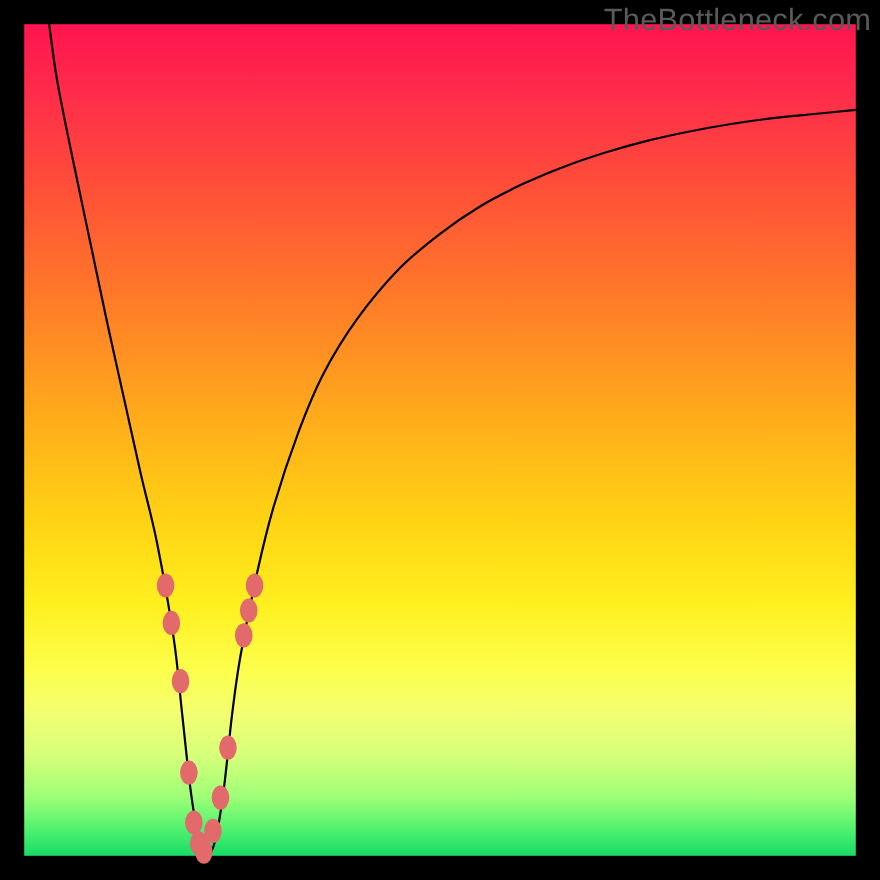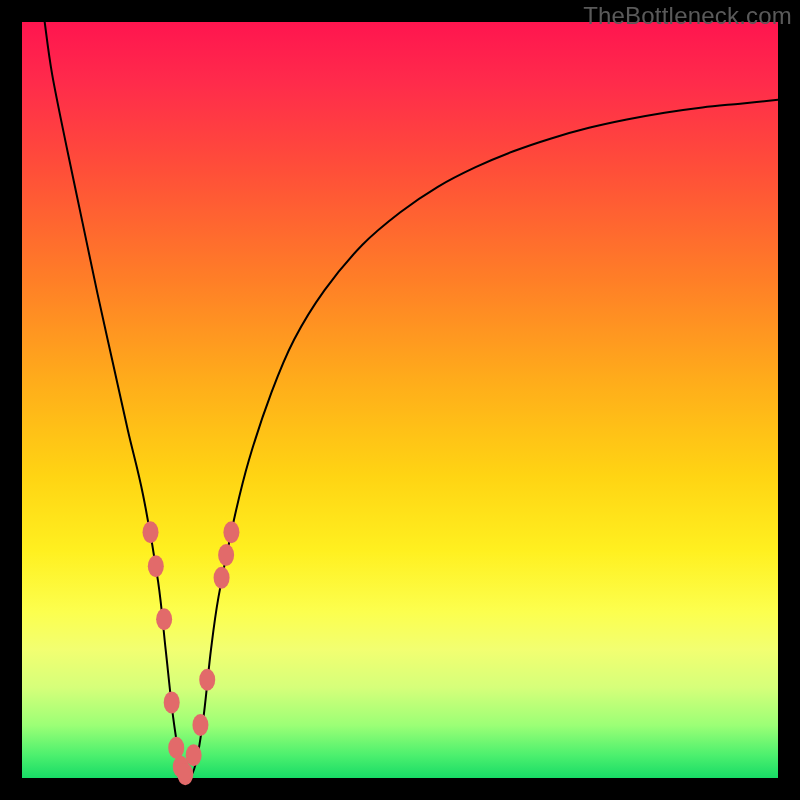--- a/index.html
+++ b/index.html
@@ -30,21 +30,21 @@
       #d6ff7a 88%,
       #9cff76 93%,
       #4cf06e 97%,
       #18db66 100%);
   }
   .watermark {
     position: absolute;
     top: 2px;
     right: 8px;
     color: #5a5a5a;
-    font-size: 24px;
+    font-size: 28px;
     font-weight: 500;
     letter-spacing: 0.2px;
     user-select: none;
   }
   svg.plot {
     position: absolute;
     left: 0;
     top: 0;
     width: 756px;
     height: 756px;

